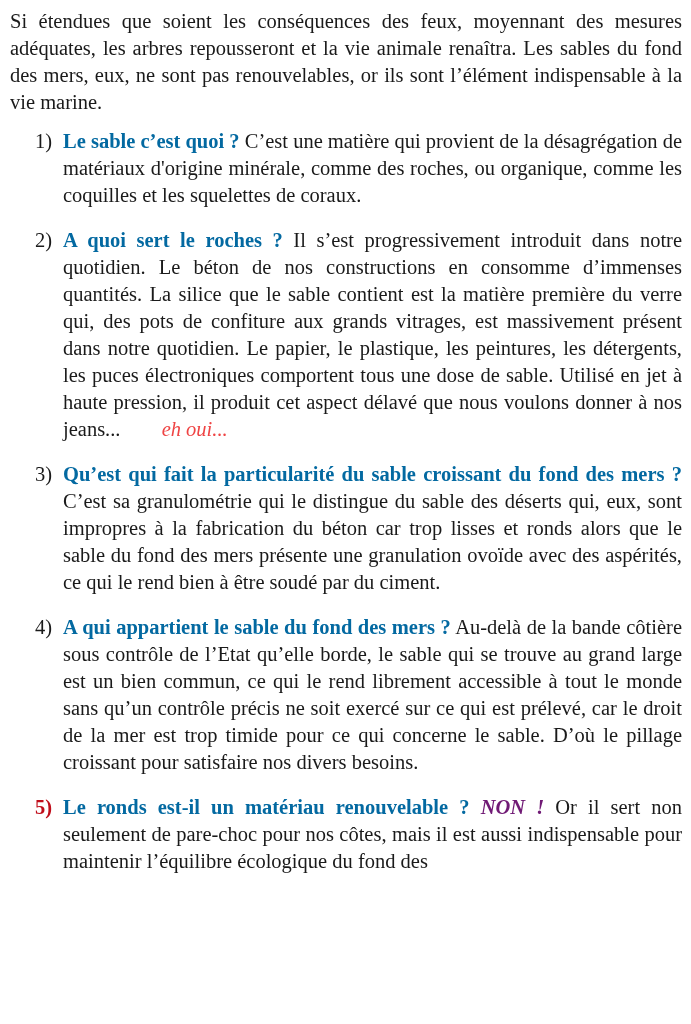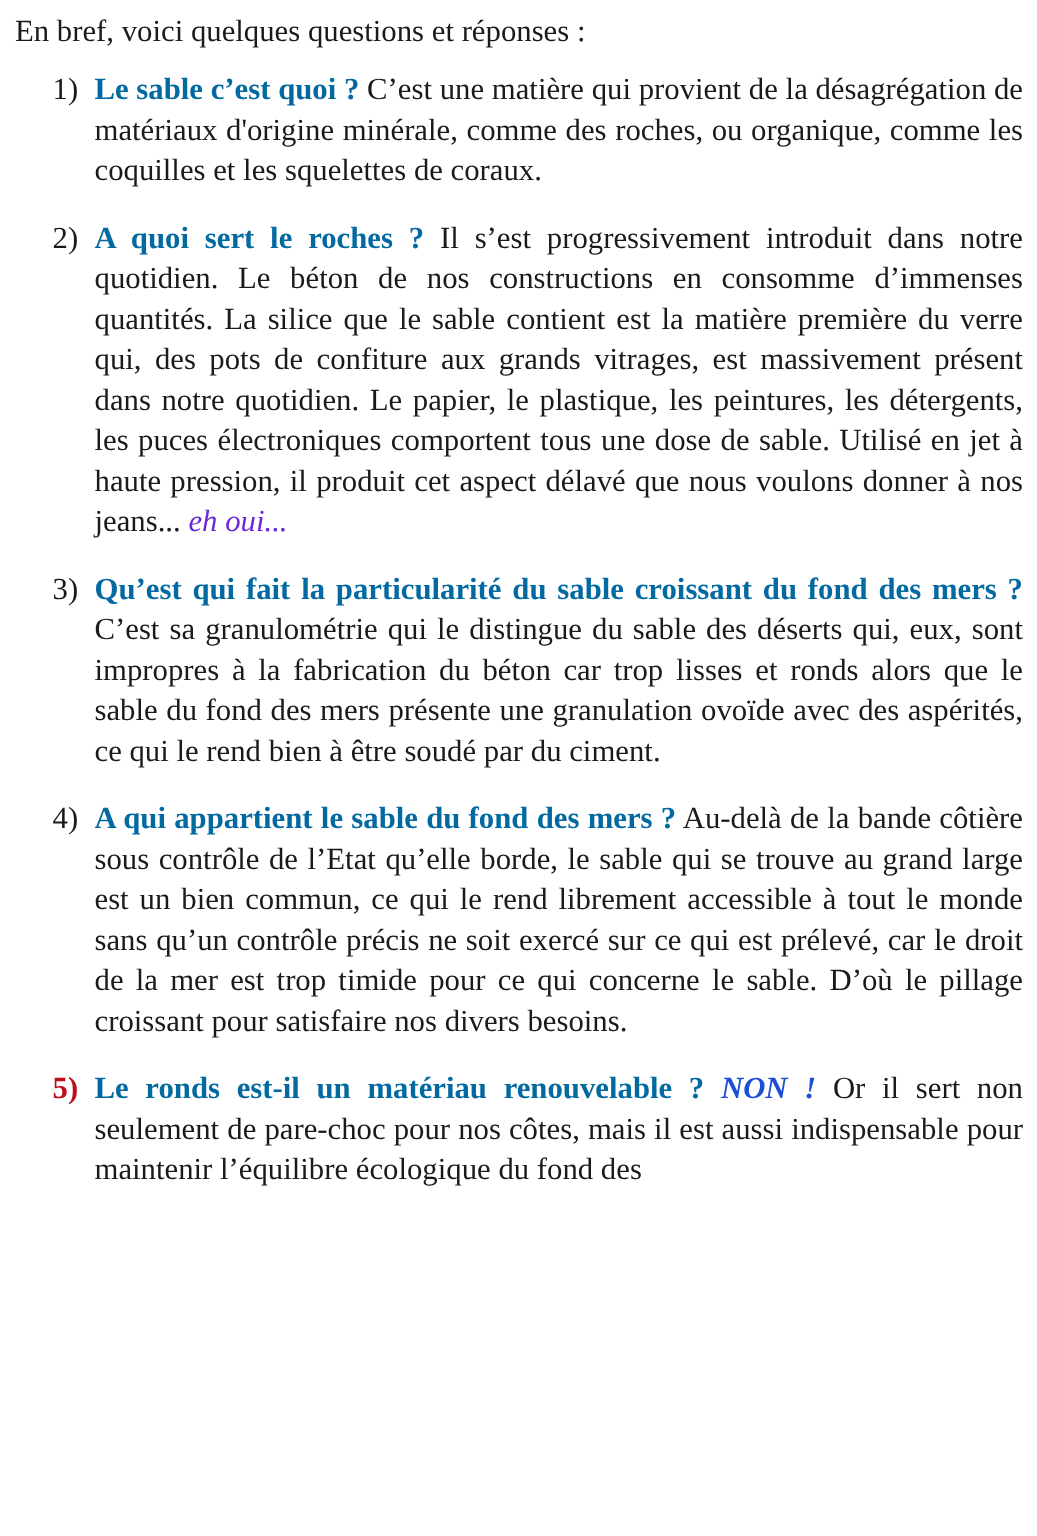--- a/index.html
+++ b/index.html
@@ -46,39 +46,40 @@
   }
   .num-red {
     color: #c00d1a;
     font-weight: bold;
   }
   .q {
     color: #0369a1;
     font-weight: bold;
   }
   .q-exclaim {
-    color: #1d4ed8;
+    color: #701a75;
     font-weight: bold;
     font-style: italic;
   }
   .a {
     color: #1a1a1a;
   }
   .a-italic {
-    color: #6d28d9;
+    color: #ef4444;
     font-style: italic;
+    margin-left: 36px;
   }
 </style>
 </head>
 <body>
 
 <div class="page">
 
+  <p class="para">Si étendues que soient les conséquences des feux, moyennant des mesures adéquates, les arbres repousseront et la vie animale renaîtra. Les sables du fond des mers, eux, ne sont pas renouvelables, or ils sont l’élément indispensable à la vie marine.</p>
 
-  <p class="lead-in">En bref, voici quelques questions et réponses :</p>
 
   <ol class="qa-list">
 
     <li>
       <span class="num">1)</span>
       <span class="q">Le sable c’est quoi ?</span>
       <span class="a">C’est une matière qui provient de la désagrégation de matériaux d'origine minérale, comme des roches, ou organique, comme les coquilles et les squelettes de coraux.</span>
     </li>
 
     <li>

